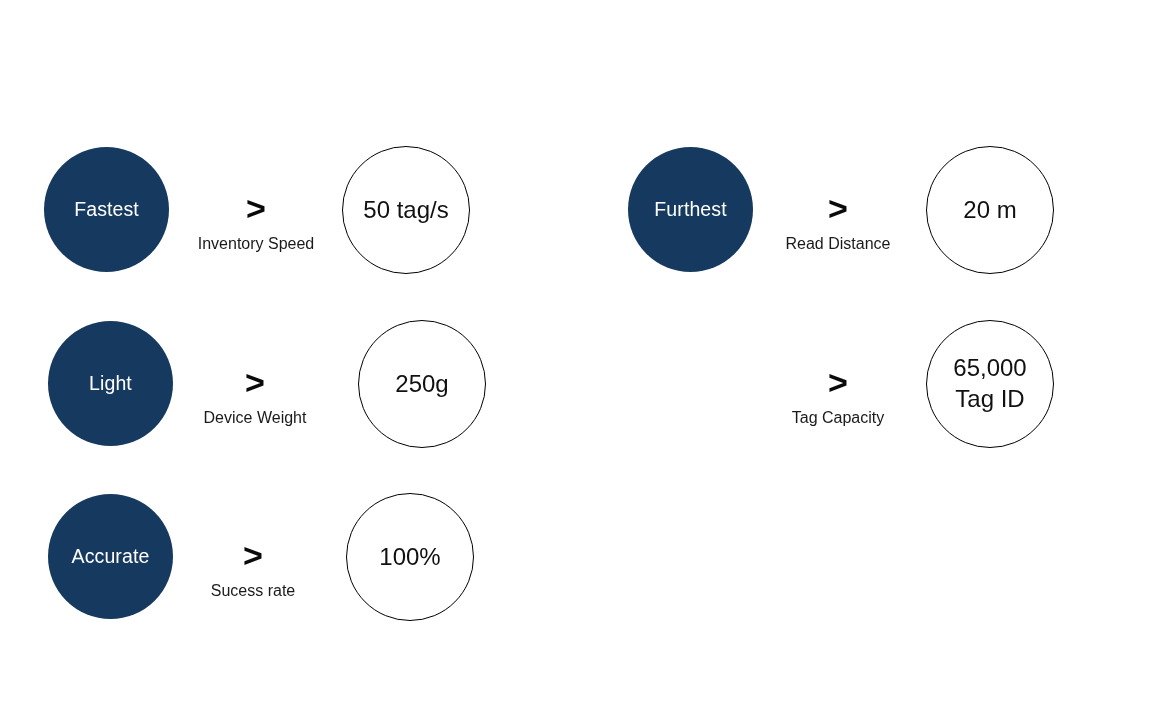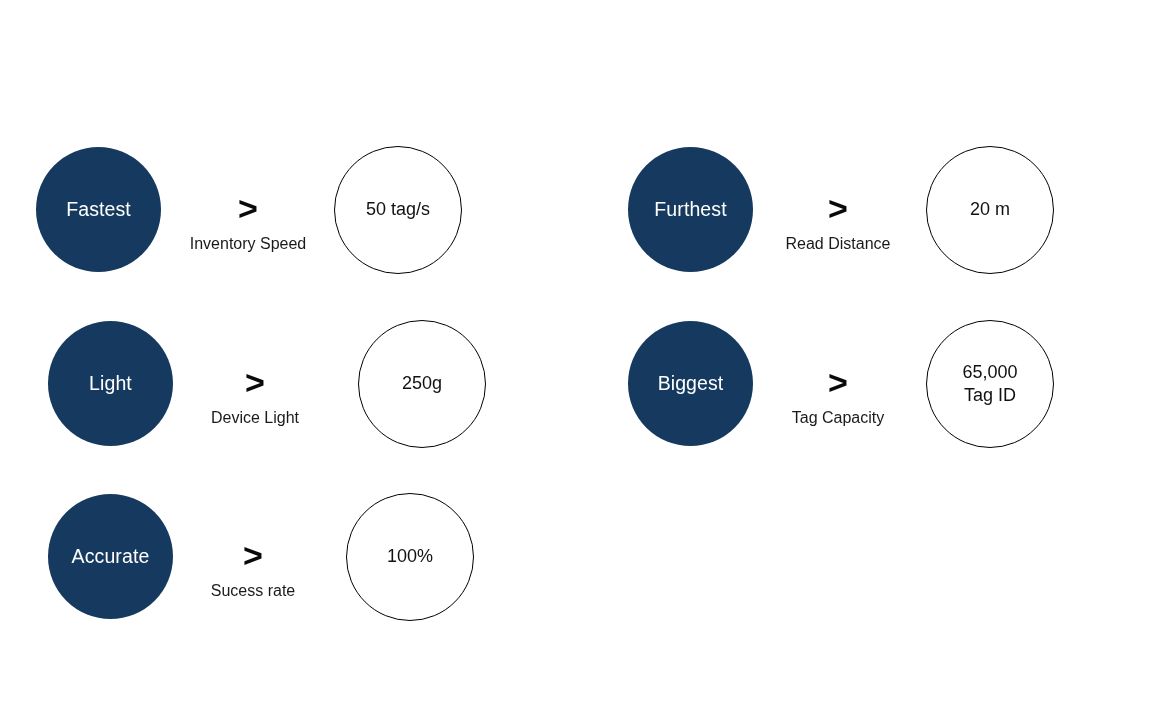--- a/index.html
+++ b/index.html
@@ -90,52 +90,52 @@
     background: #ffffff;
     border: 1.3px solid #000000;
     box-sizing: border-box;
     display: flex;
     align-items: center;
     justify-content: center;
     top: -1px;
   }
   .value-label {
     color: #111111;
-    font-size: 18px;
+    font-size: 24px;
     font-family: "Liberation Sans", sans-serif;
     line-height: 1.28;
     text-align: center;
     white-space: pre-line;
   }
 </style>
 </head>
 <body>
 
 <div id="canvas">
 
-  <div class="compare-row" style="left:36px; top:147px; width:430px;">
+  <div class="compare-row" style="left:44px; top:147px; width:430px;">
     <div class="attr-circle">
       <span class="attr-label">Fastest</span>
     </div>
     <div class="connector" style="left:112px;">
       <div class="chevron">&gt;</div>
       <div class="connector-caption">Inventory Speed</div>
     </div>
     <div class="value-circle" style="left:298px;">
       <span class="value-label">50 tag/s</span>
     </div>
   </div>
 
   <div class="compare-row" style="left:48px; top:321px; width:430px;">
     <div class="attr-circle">
       <span class="attr-label">Light</span>
     </div>
     <div class="connector" style="left:107px;">
       <div class="chevron">&gt;</div>
-      <div class="connector-caption">Device Light</div>
+      <div class="connector-caption">Device Weight</div>
     </div>
     <div class="value-circle" style="left:310px;">
       <span class="value-label">250g</span>
     </div>
   </div>
 
   <div class="compare-row" style="left:48px; top:494px; width:430px;">
     <div class="attr-circle">
       <span class="attr-label">Accurate</span>
     </div>
@@ -155,23 +155,20 @@
     <div class="connector" style="left:110px;">
       <div class="chevron">&gt;</div>
       <div class="connector-caption">Read Distance</div>
     </div>
     <div class="value-circle" style="left:298px;align-items:center;">
       <span class="value-label">20 m</span>
     </div>
   </div>
 
   <div class="compare-row" style="left:628px; top:321px; width:430px;">
-    <div class="attr-circle">
-      <span class="attr-label">Biggest</span>
-    </div>
     <div class="connector" style="left:110px;">
       <div class="chevron">&gt;</div>
       <div class="connector-caption">Tag Capacity</div>
     </div>
     <div class="value-circle" style="left:298px;align-items:center;">
       <span class="value-label">65,000
 Tag ID</span>
     </div>
   </div>
 

